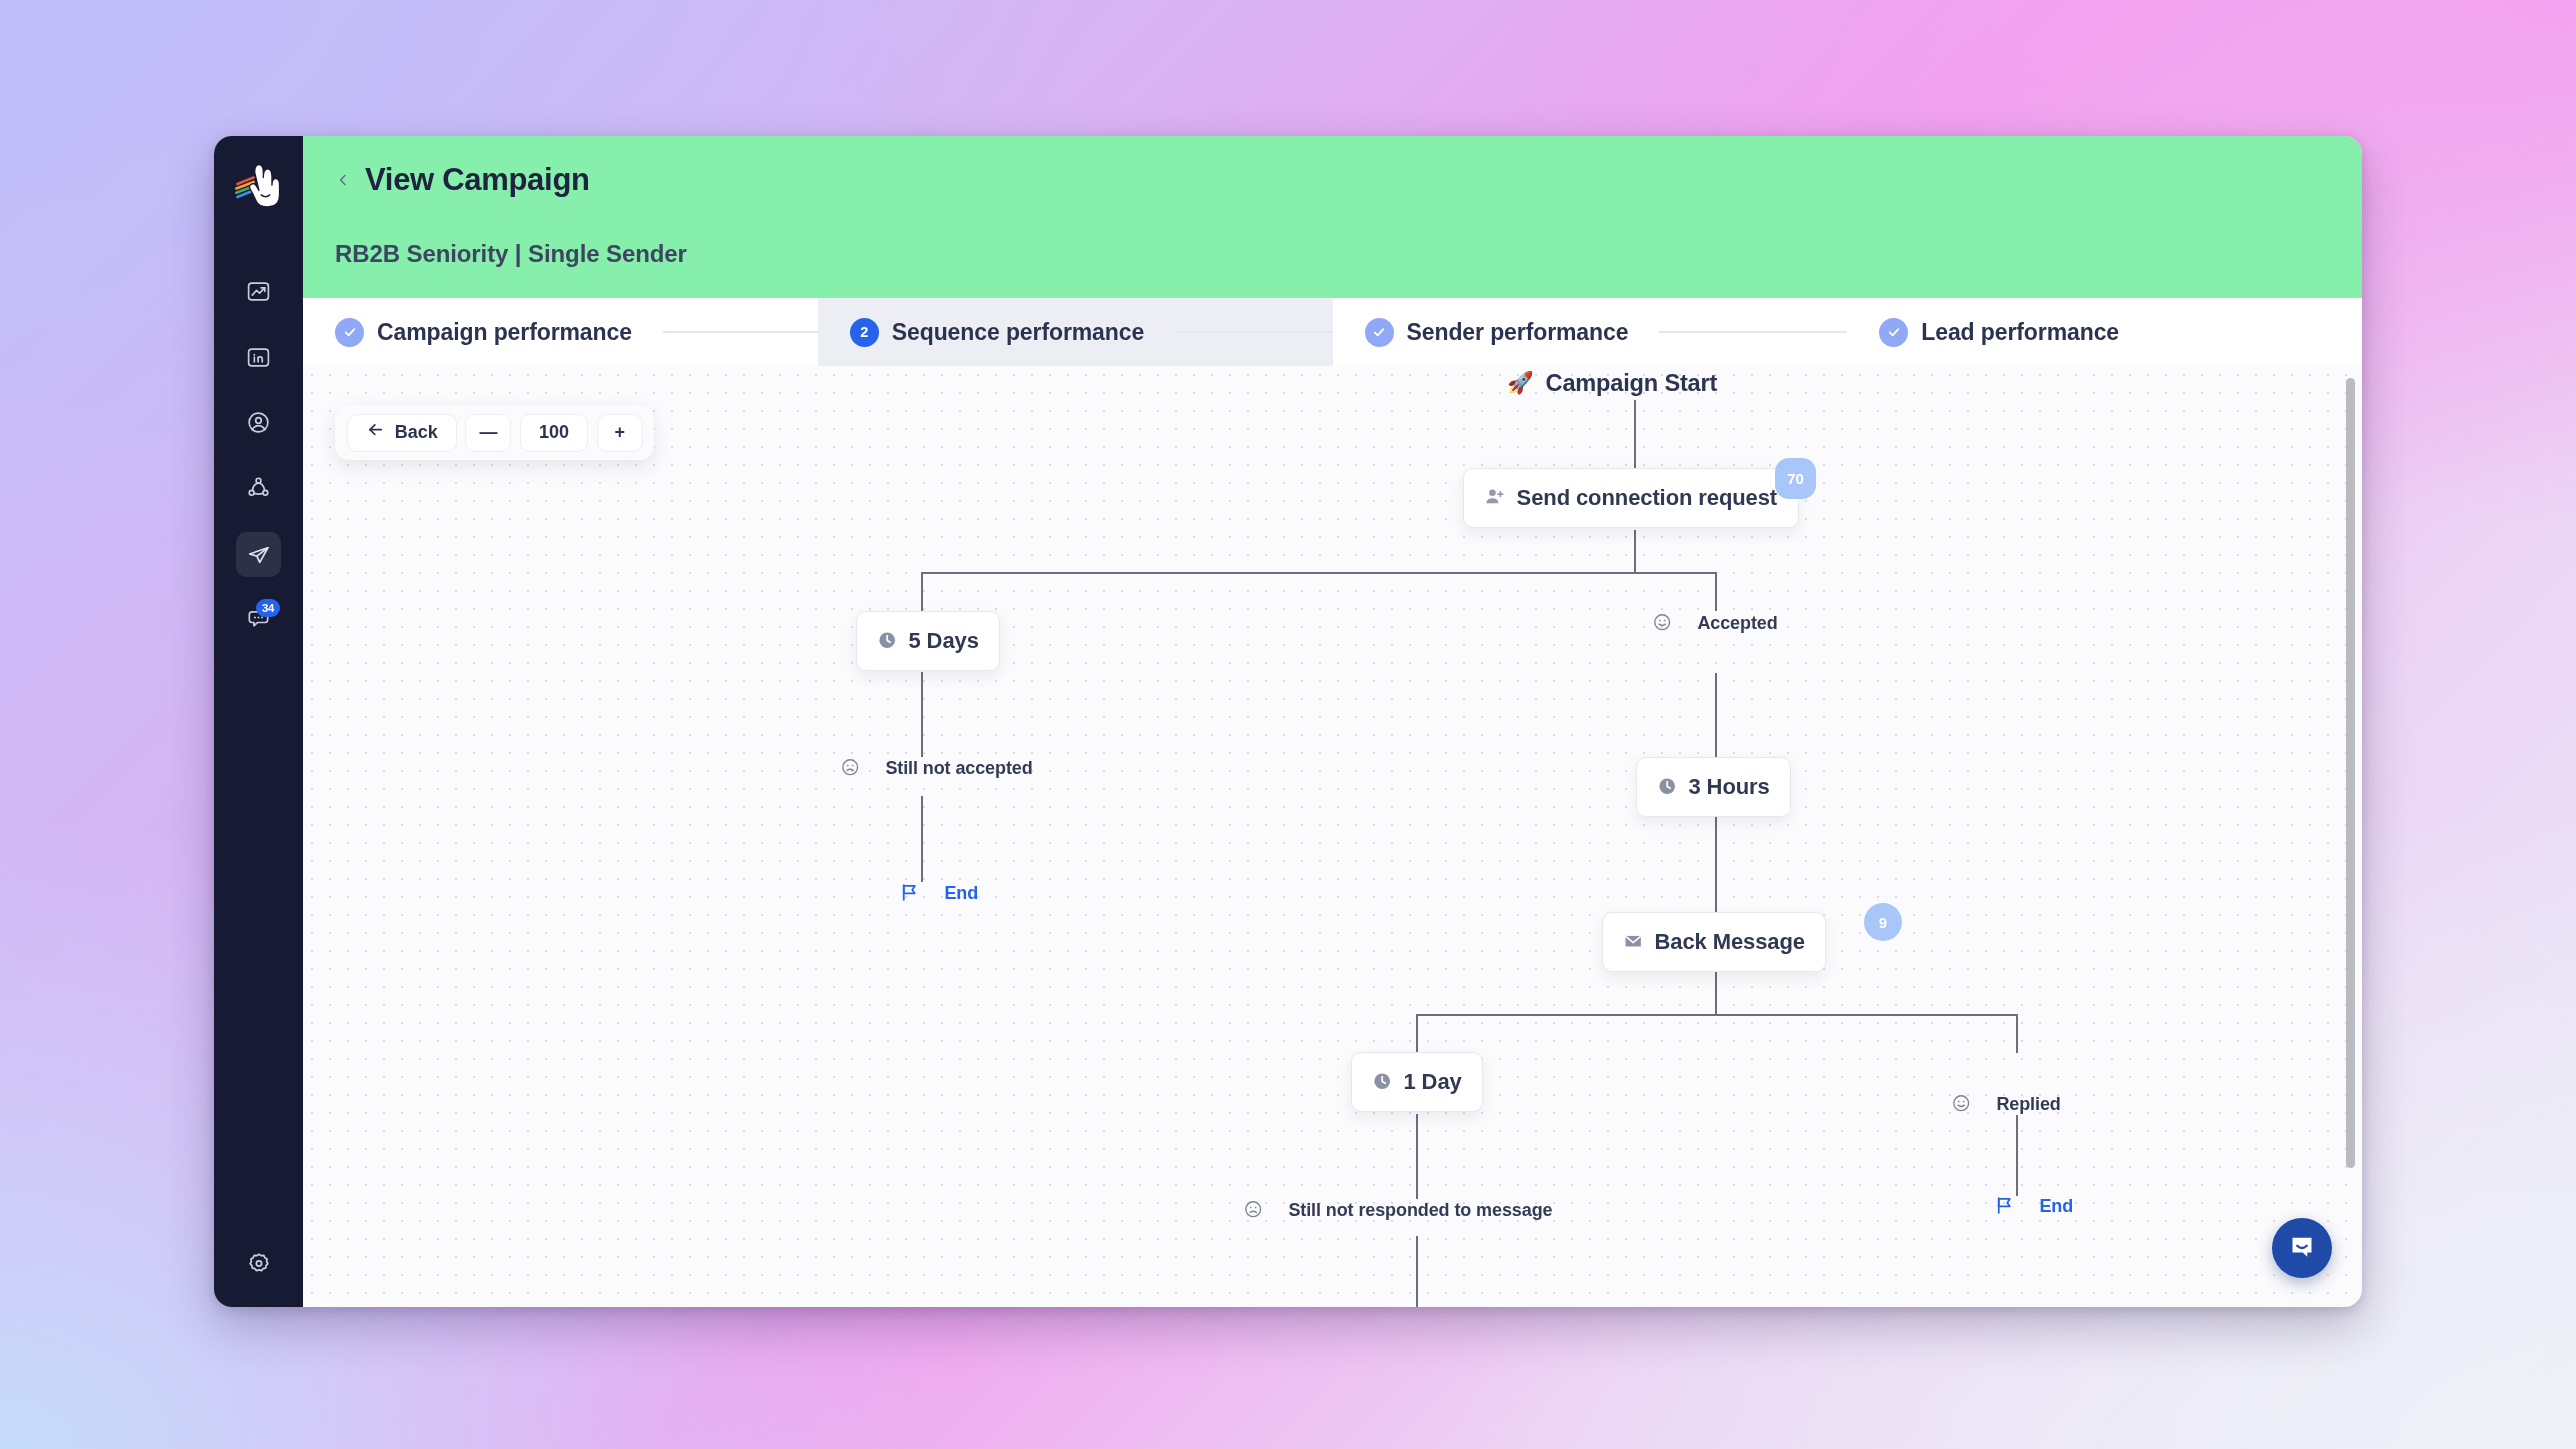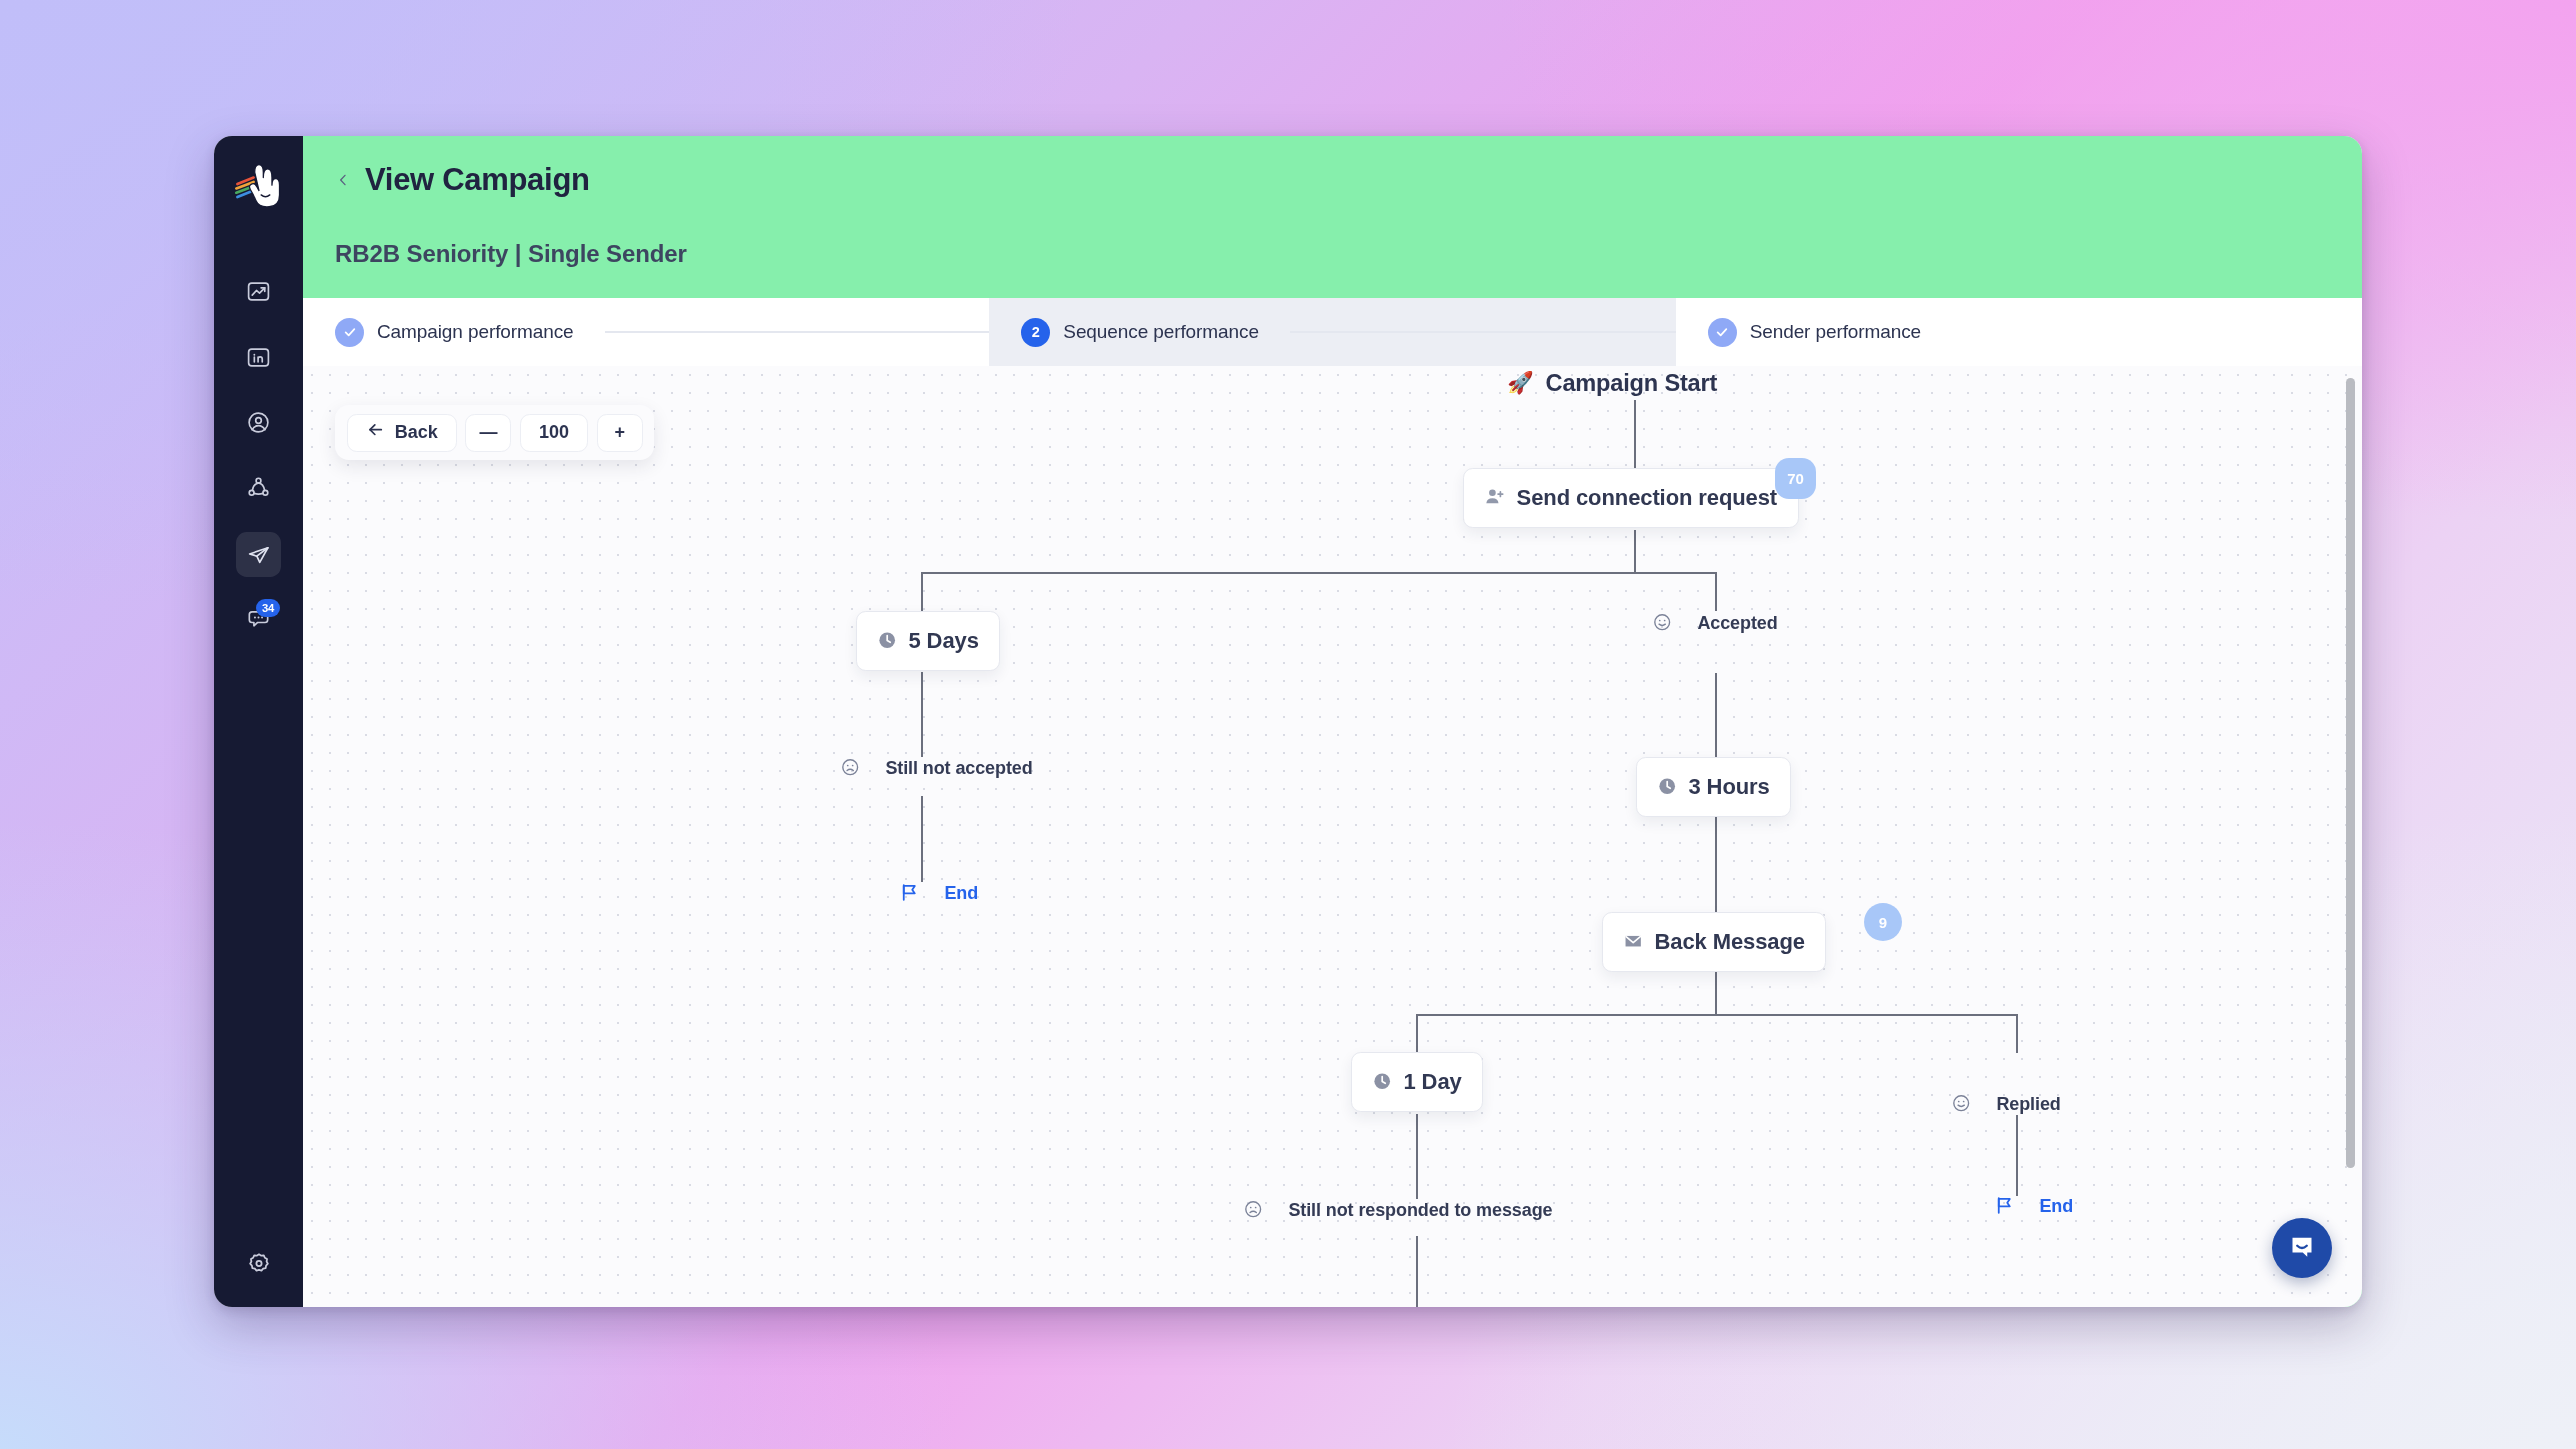--- a/index.html
+++ b/index.html
@@ -149,22 +149,22 @@
     display: flex; align-items: center; justify-content: center;
     flex: 0 0 29px;
   }
   .bullet.done { background: #8fa9f6; }
   .bullet.active { background: #2563eb; }
   .bullet .num {
     color: #fff; font-size: 14.5px; font-weight: 700;
   }
   .bullet svg { width: 16px; height: 16px; }
   .tab .tlabel {
-    font-size: 19px;
-    font-weight: 400;
+    font-size: 23px;
+    font-weight: 700;
     color: #2c3350;
     letter-spacing: -0.1px;
     white-space: nowrap;
   }
   .tab .connector {
     flex: 1;
     height: 1.6px;
     background: #e4e7ef;
     margin-left: 18px;
     margin-right: 0;
@@ -442,20 +442,29 @@
       <div class="tab">
         <span class="bullet done">
           <svg viewBox="0 0 24 24" fill="none" stroke="#ffffff" stroke-width="2.6" stroke-linecap="round" stroke-linejoin="round">
             <path d="M5.5 12.6 L10 17 L18.5 7.6"></path>
           </svg>
         </span>
         <span class="tlabel">Sender performance</span>
         <span class="connector"></span>
       </div>
 
+      <div class="tab">
+        <span class="bullet done">
+          <svg viewBox="0 0 24 24" fill="none" stroke="#ffffff" stroke-width="2.6" stroke-linecap="round" stroke-linejoin="round">
+            <path d="M5.5 12.6 L10 17 L18.5 7.6"></path>
+          </svg>
+        </span>
+        <span class="tlabel">Lead performance</span>
+
+      </div>
 
     </div>
 
     <div id="canvas">
 
       <div id="zoom-toolbar">
         <div class="tbtn">
           <span>
             <svg viewBox="0 0 24 24" width="19.3" height="19.3" fill="none" stroke="#2c3350" stroke-width="2.1" stroke-linecap="round" stroke-linejoin="round">
               <path d="M19 12 L5 12"></path>

